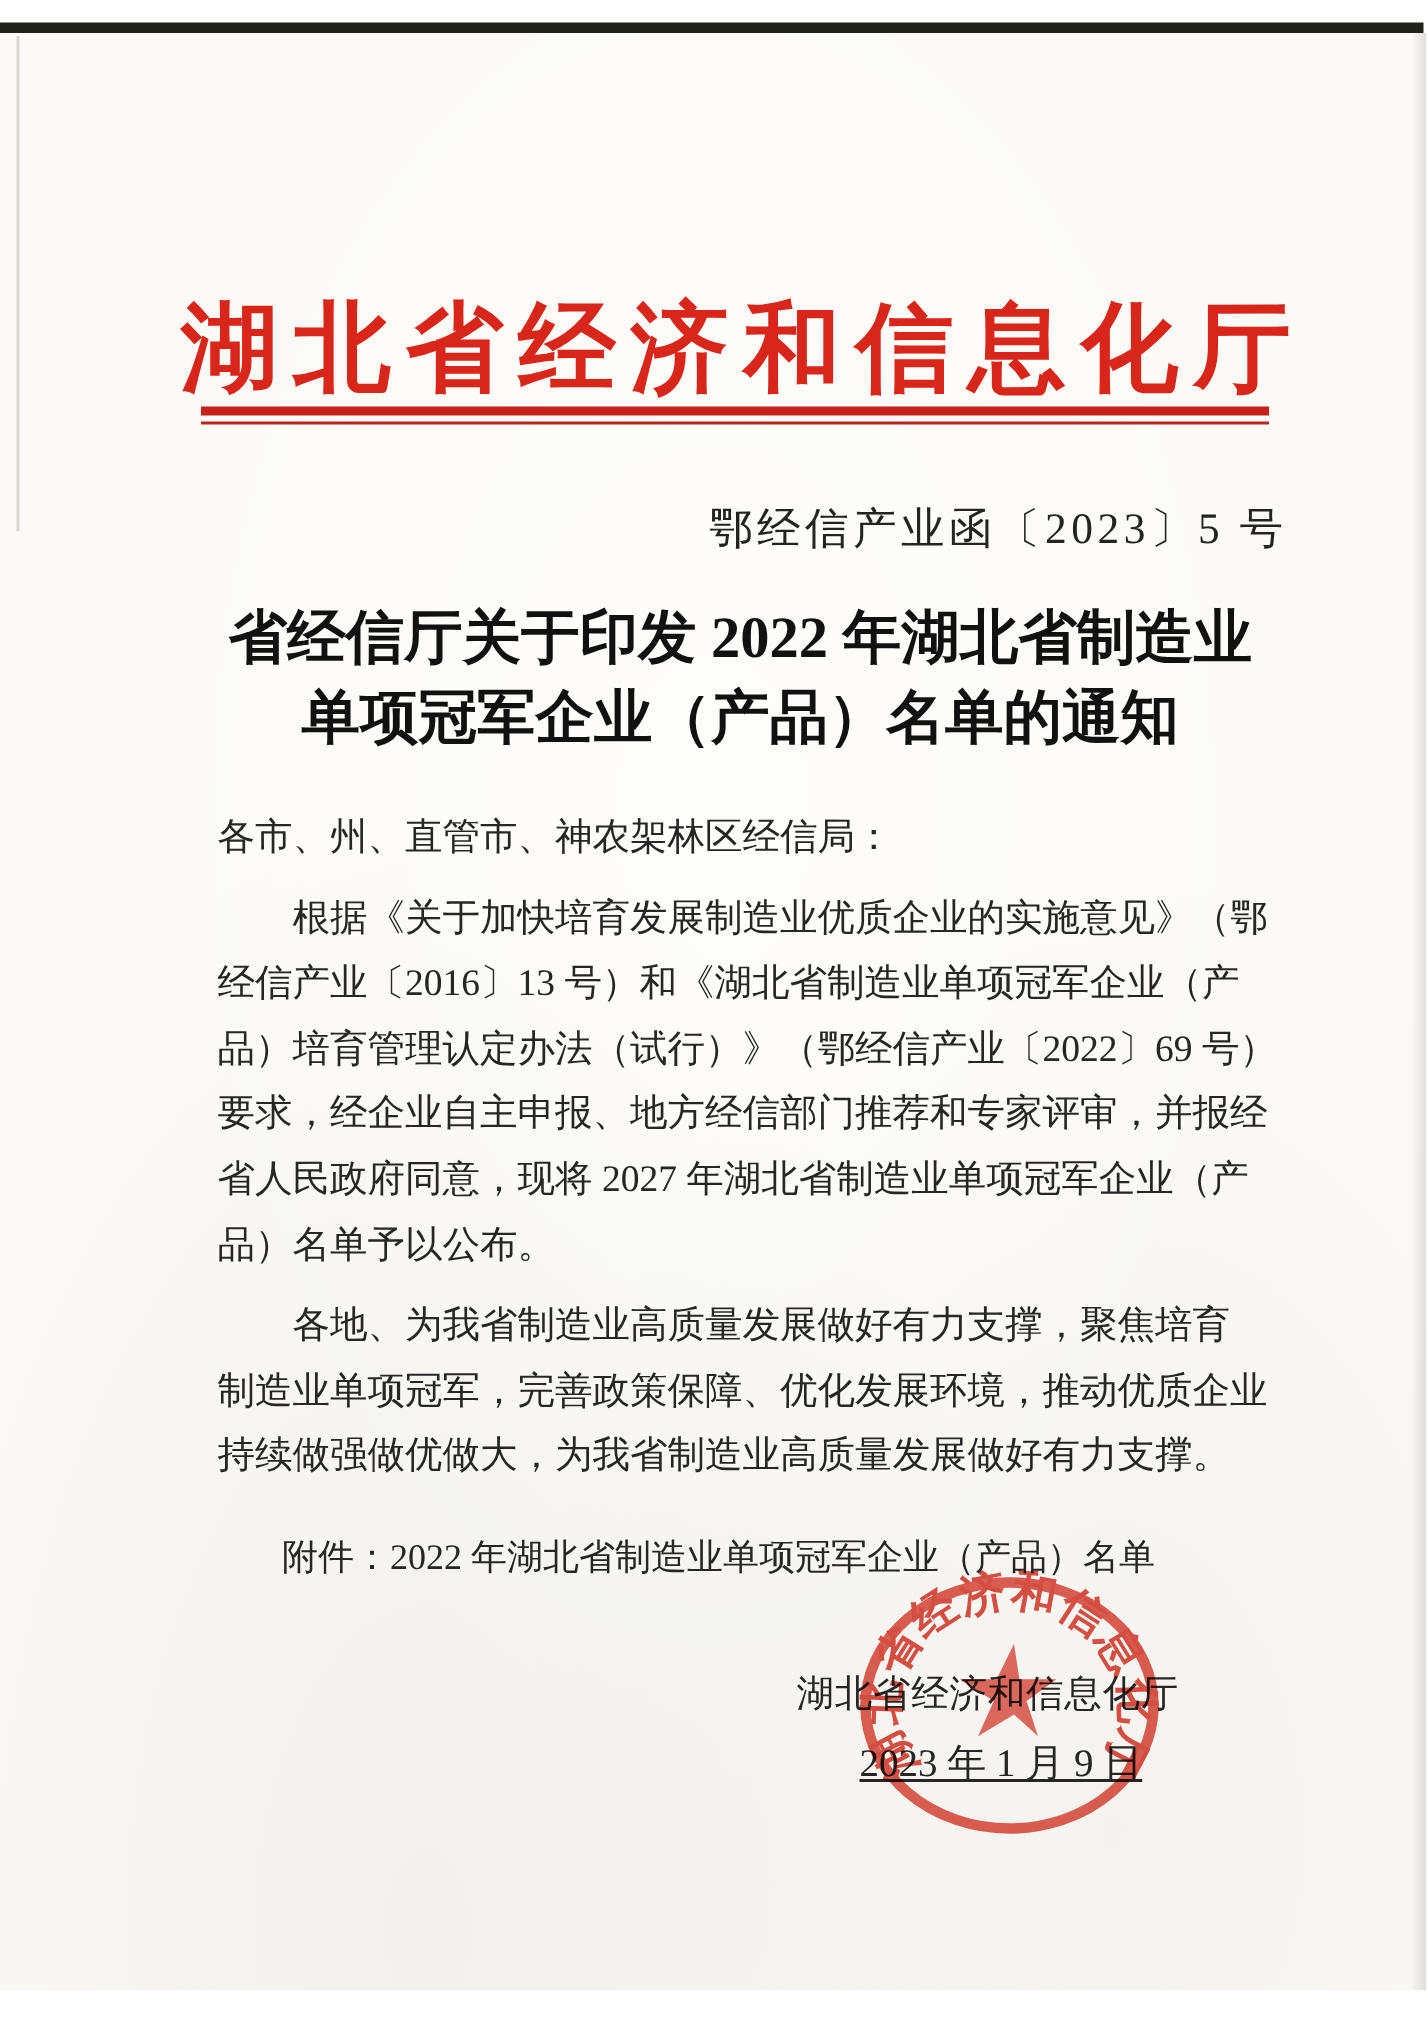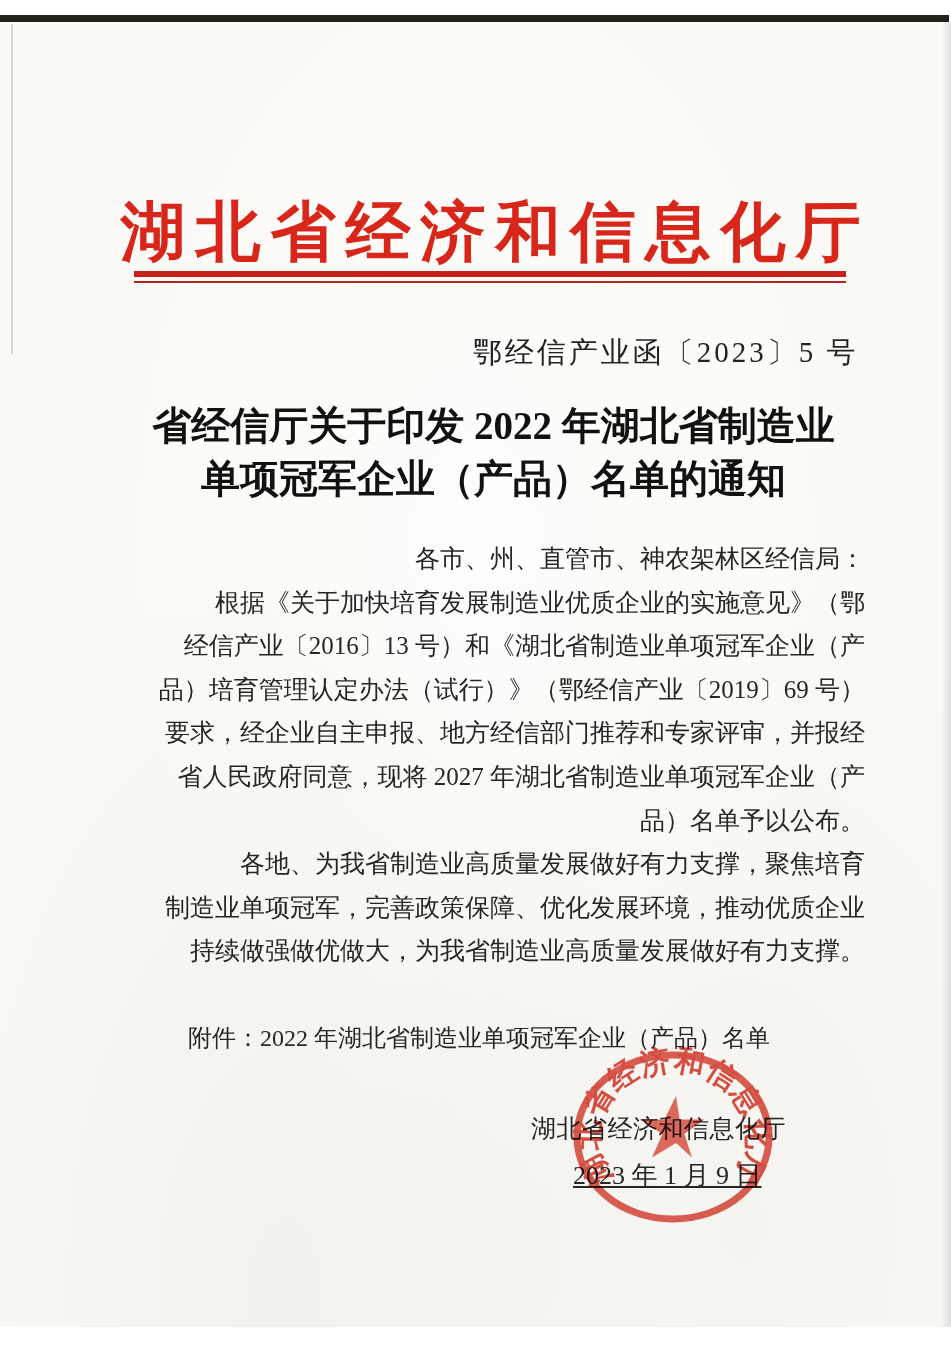--- a/index.html
+++ b/index.html
@@ -73,24 +73,23 @@
   }
 
   
   .body-text {
     position: absolute;
     left: 145px; top: 537px;
     width: 720px;
     font-size: 25px;
     line-height: 43.6px;
     color: #262626;
-    text-align: right;
   }
   .body-line { white-space: nowrap; }
-  .body-line.indent { text-indent: 2em; }
+  .body-line.indent { text-indent: 2em; margin-top: 10px; }
 
   .attachment-line {
     position: absolute;
     left: 188px; top: 1022px;
     font-size: 24px;
     color: #262626;
     white-space: nowrap;
   }
 
   
@@ -135,21 +134,21 @@
 
   <div class="doc-title">
     <div>省经信厅关于印发 2022 年湖北省制造业</div>
     <div>单项冠军企业（产品）名单的通知</div>
   </div>
 
   <div class="body-text">
     <div class="body-line">各市、州、直管市、神农架林区经信局：</div>
     <div class="body-line indent">根据《关于加快培育发展制造业优质企业的实施意见》（鄂</div>
     <div class="body-line">经信产业〔2016〕13 号）和《湖北省制造业单项冠军企业（产</div>
-    <div class="body-line">品）培育管理认定办法（试行）》（鄂经信产业〔2019〕69 号）</div>
+    <div class="body-line">品）培育管理认定办法（试行）》（鄂经信产业〔2022〕69 号）</div>
     <div class="body-line">要求，经企业自主申报、地方经信部门推荐和专家评审，并报经</div>
     <div class="body-line">省人民政府同意，现将 2027 年湖北省制造业单项冠军企业（产</div>
     <div class="body-line">品）名单予以公布。</div>
     <div class="body-line indent">各地、为我省制造业高质量发展做好有力支撑，聚焦培育</div>
     <div class="body-line">制造业单项冠军，完善政策保障、优化发展环境，推动优质企业</div>
     <div class="body-line">持续做强做优做大，为我省制造业高质量发展做好有力支撑。</div>
   </div>
 
   <div class="attachment-line">附件：2022 年湖北省制造业单项冠军企业（产品）名单</div>
 

